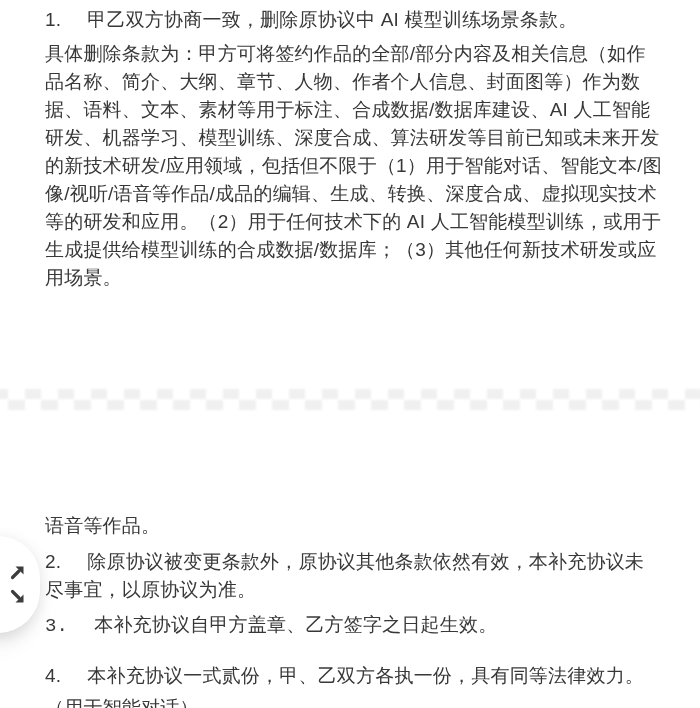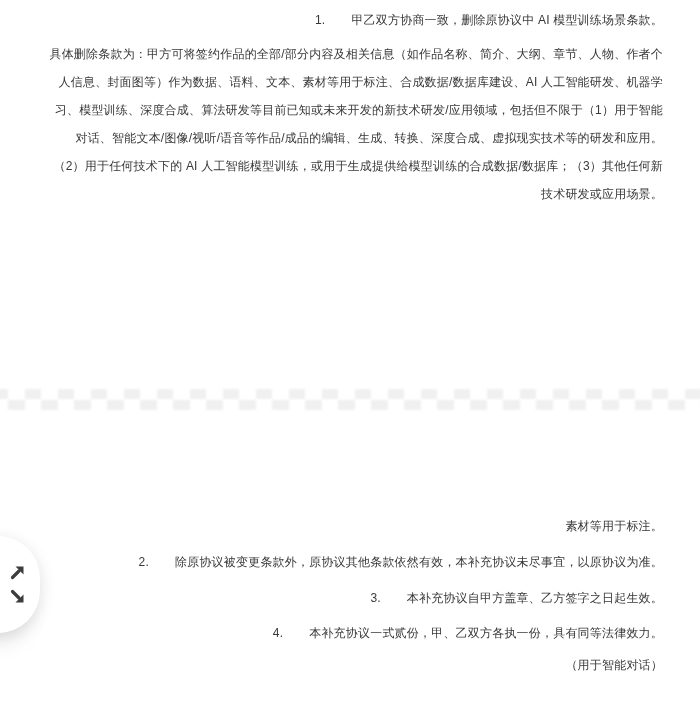--- a/index.html
+++ b/index.html
@@ -13,31 +13,31 @@
     height: 708px;
     overflow: hidden;
     background: #ffffff;
     font-family: "Liberation Sans", sans-serif;
     color: #383838;
   }
   .block {
     position: absolute;
     left: 45px;
     right: 37px;
-    font-size: 12px;
+    font-size: 19px;
     line-height: 28px;
     letter-spacing: 0.2px;
-    text-align: right;
+    text-align: left;
   }
   .block-top { top: 6px; }
   .block-bottom { top: 512px; }
   .block p { margin: 0 0 6px 0; }
   .block-bottom p.cont { margin-bottom: 8px; }
   .block-bottom p.c2 { margin-bottom: 8px; }
-  .block-bottom p.c3 { margin-bottom: 7px; }
+  .block-bottom p.c3 { margin-bottom: 22px; font-family: Liberation Mono, monospace; }
   .block-bottom p.c4 { margin-bottom: 4px; }
   .num { margin-right: 26px; }
 
   
   .tear {
     position: absolute;
     left: -8px;
     right: -8px;
     top: 389px;
     height: 22px;
@@ -84,21 +84,21 @@
     <p><span class="num">1.</span><span>甲乙双方协商一致，删除原协议中 AI 模型训练场景条款。</span></p>
     <p>具体删除条款为：甲方可将签约作品的全部/部分内容及相关信息（如作品名称、简介、大纲、章节、人物、作者个人信息、封面图等）作为数据、语料、文本、素材等用于标注、合成数据/数据库建设、AI 人工智能研发、机器学习、模型训练、深度合成、算法研发等目前已知或未来开发的新技术研发/应用领域，包括但不限于（1）用于智能对话、智能文本/图像/视听/语音等作品/成品的编辑、生成、转换、深度合成、虚拟现实技术等的研发和应用。（2）用于任何技术下的 AI 人工智能模型训练，或用于生成提供给模型训练的合成数据/数据库；（3）其他任何新技术研发或应用场景。</p>
   </section>
 
   <div class="tear">
     <div class="tr1"></div>
     <div class="tr2"></div>
   </div>
 
   <section class="block block-bottom">
-    <p class="cont">素材等用于标注。</p>
+    <p class="cont">语音等作品。</p>
     <p class="c2"><span class="num">2.</span><span>除原协议被变更条款外，原协议其他条款依然有效，本补充协议未尽事宜，以原协议为准。</span></p>
     <p class="c3"><span class="num">3.</span><span>本补充协议自甲方盖章、乙方签字之日起生效。</span></p>
     <p class="c4"><span class="num">4.</span><span>本补充协议一式贰份，甲、乙双方各执一份，具有同等法律效力。</span></p>
     <p>（用于智能对话）</p>
   </section>
 
   <div class="fab">
     <span>
       <svg width="18" height="18" viewBox="0 0 18 18">
         <path d="M3.5 14.5 L10 8" stroke="#3d3d3d" stroke-width="3.2" stroke-linecap="round" fill="none"></path>

